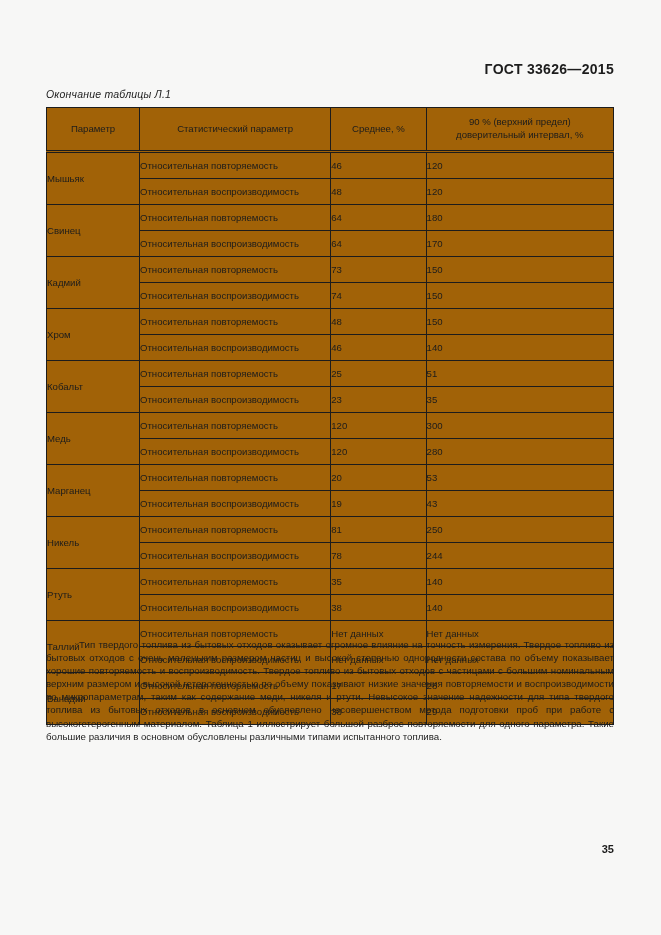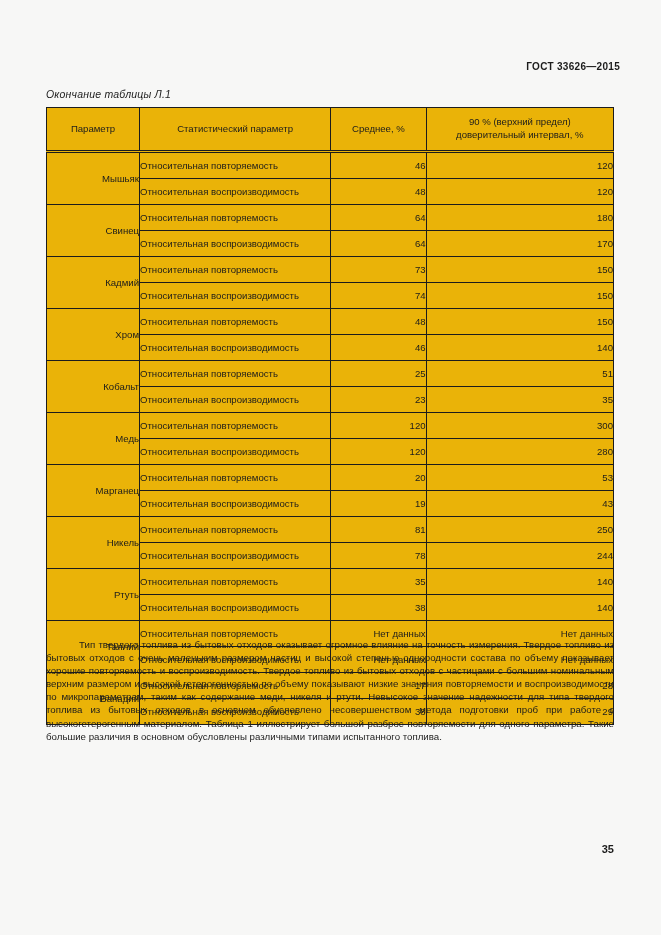--- a/index.html
+++ b/index.html
@@ -16,23 +16,23 @@
     width: 661px;
     height: 935px;
     background: #f7f7f6;
     overflow: hidden;
     box-sizing: border-box;
   }
 
   
   .doc-header {
     position: absolute;
-    right: 41px;
+    right: 47px;
     top: 61px;
-    font-size: 10px;
+    font-size: 14px;
     font-weight: bold;
     letter-spacing: 0.3px;
     white-space: nowrap;
     margin-left: 16px;
   }
 
   
   .table-caption {
     position: absolute;
     left: 46px;
@@ -44,21 +44,21 @@
   }
 
   
   .data-table {
     position: absolute;
     left: 46px;
     top: 107px;
     width: 568px;
     border-collapse: collapse;
     font-size: 9.6px;
-    background: #eab308;
+    background: #a16207;
     padding-left: 40px;
   }
   .data-table td, .data-table th {
     border: 1px solid #1c1c1c;
     padding: 0;
     font-weight: normal;
     vertical-align: middle;
   }
   .data-table thead th {
     height: 38px;
@@ -70,29 +70,29 @@
   .col-param   { width: 89px; }
   .col-stat    { width: 195px; }
   .col-mean    { width: 92px; }
   .col-ci      { width: 192px; }
 
   .data-table tbody td {
     height: 25px;
   }
   .cell-param {
     padding-left: 9px;
-    text-align: right;
+    text-align: left;
     vertical-align: middle;
   }
   .cell-stat {
     padding-left: 10px;
     text-align: left;
   }
   .cell-num {
-    text-align: right;
+    text-align: left;
   }
   .grp-start td {
     border-top: 1px solid #1c1c1c;
   }
 
   
   .body-block {
     position: absolute;
     left: 46px;
     width: 568px;

